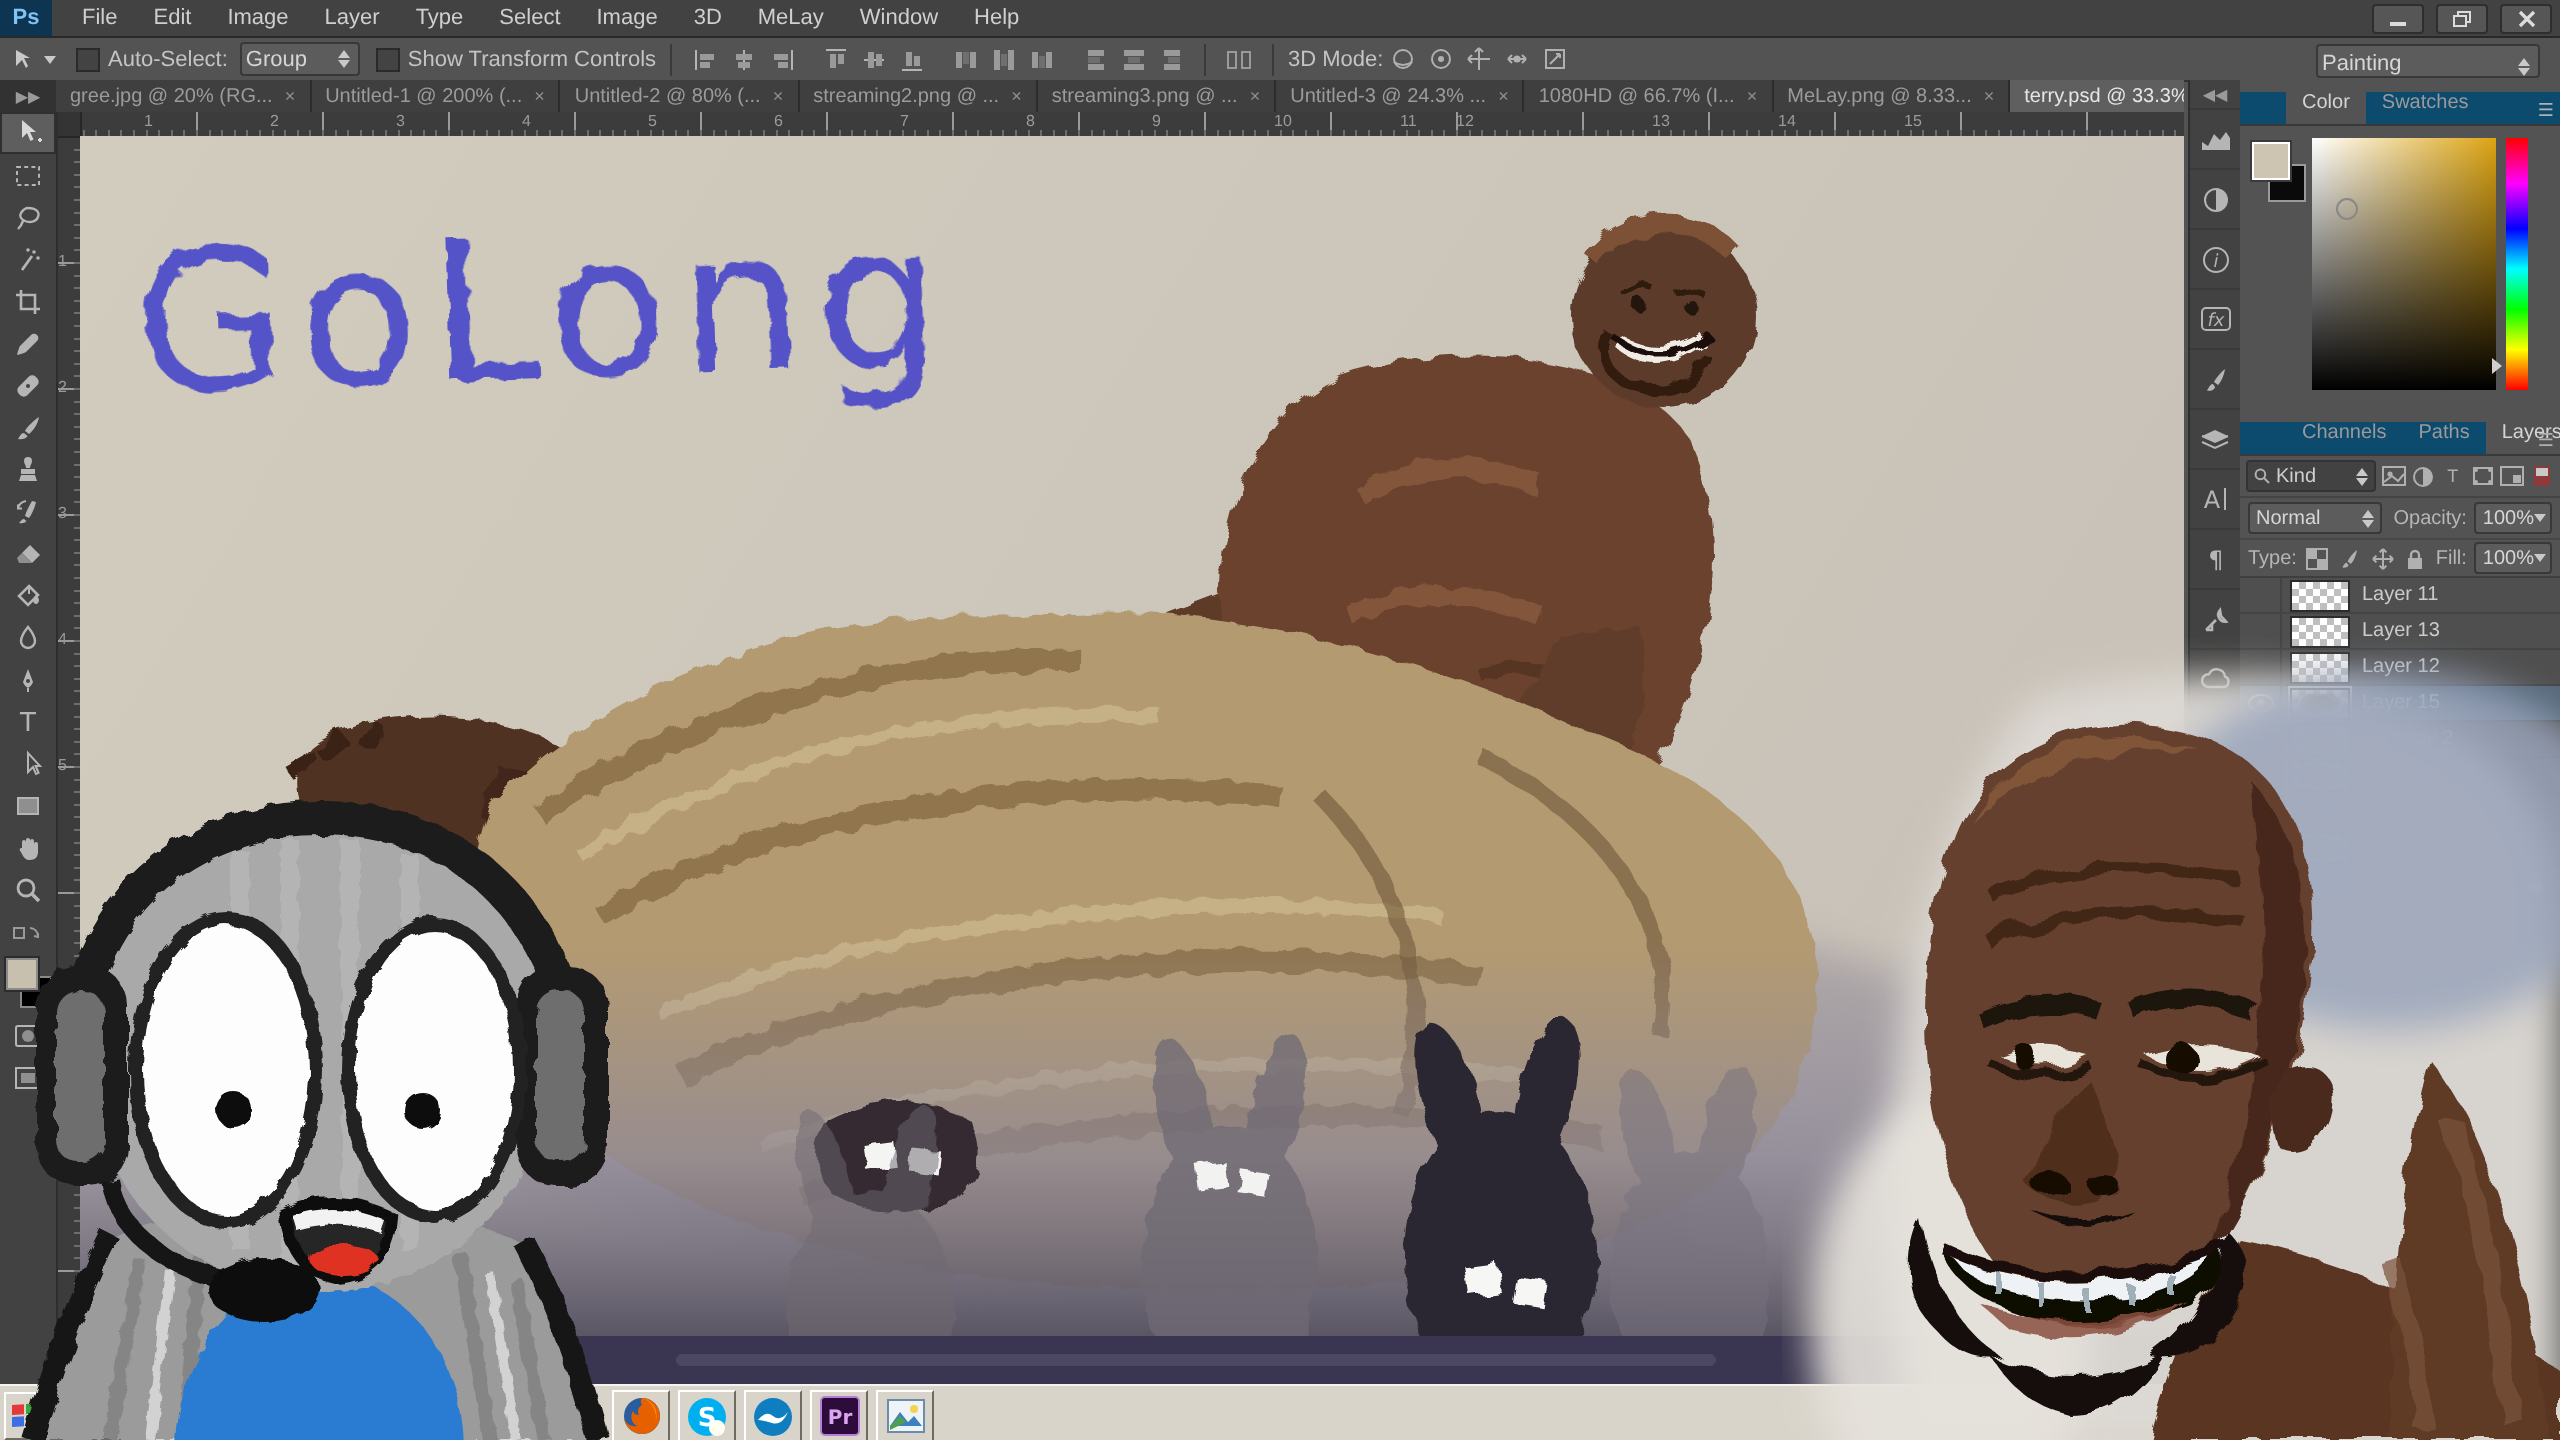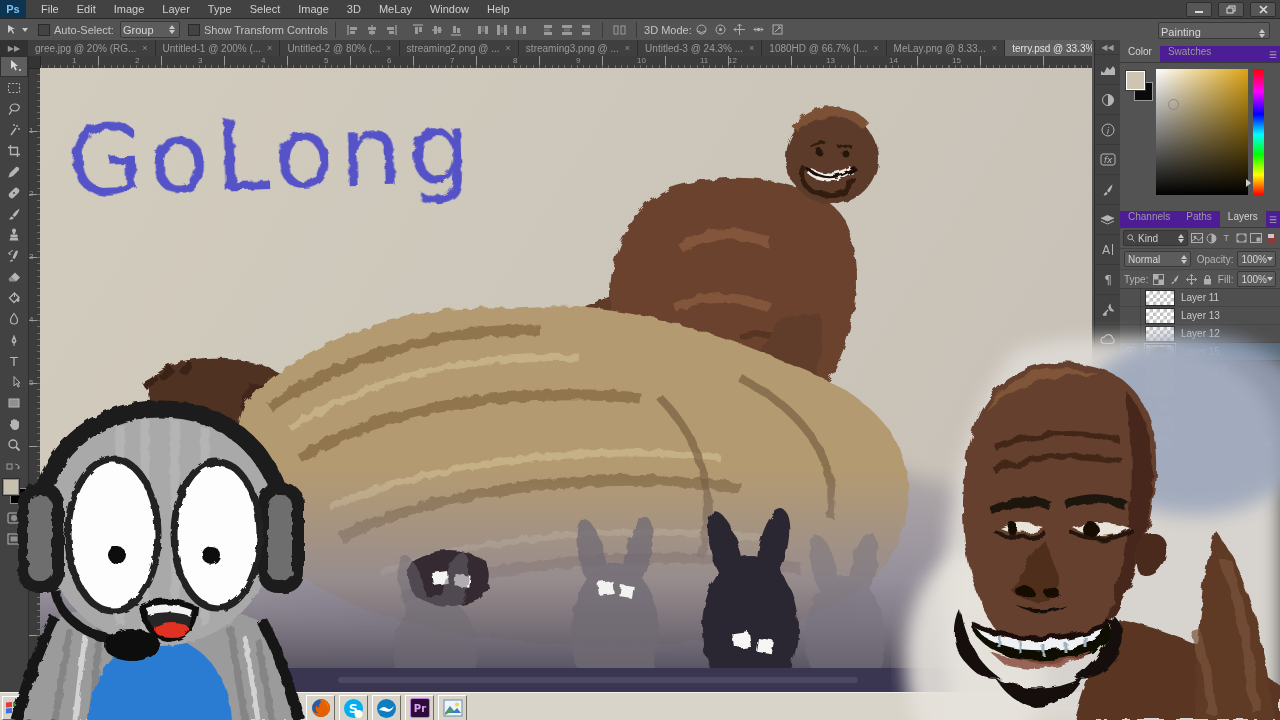--- a/index.html
+++ b/index.html
@@ -61,21 +61,21 @@
   
   .canvas{position:absolute;left:40px;top:68px;width:1052px;height:600px;background:#cfc8bb;overflow:hidden;}
   .hstrip{position:absolute;left:28px;top:668px;width:1064px;height:24px;background:#3a3550;}
   .hthumb{position:absolute;left:310px;top:9px;width:520px;height:6px;background:#4d4766;border-radius:3px;}
   .statuszoom{position:absolute;left:3px;top:6px;color:#b9b7c6;font-size:10px;}
   
   .dockstrip{position:absolute;left:1094px;top:40px;width:25px;height:680px;background:#424242;border-left:1px solid #2e2e2e;border-right:1px solid #2e2e2e;}
   .dico{width:25px;height:29px;display:flex;align-items:center;justify-content:center;border-bottom:1px solid #393939;color:#b5b5b5;}
   .dockhdr{height:14px;display:flex;align-items:center;justify-content:center;color:#9a9a9a;font-size:8px;border-bottom:1px solid #393939;}
   .panels{position:absolute;left:1120px;top:40px;width:160px;height:680px;background:#535353;}
-  .phdr{height:16px;background:#4c1d95;display:flex;align-items:flex-end;font-size:10px;color:#9a9a9a;border-bottom:1px solid #393939;position:relative;}
+  .phdr{height:16px;background:#0c4a6e;display:flex;align-items:flex-end;font-size:10px;color:#9a9a9a;border-bottom:1px solid #393939;position:relative;padding-left:23px;}
   .ptab{padding:2px 8px;height:14px;}
   .ptab.active{background:#535353;color:#d4d4d4;}
   .pmenu{position:absolute;right:4px;top:4px;color:#b0b0b0;font-size:9px;letter-spacing:-1px;}
   
   .colorbody{position:relative;height:140px;background:#535353;}
   .cfg{position:absolute;left:6px;top:8px;width:17px;height:17px;background:#cdc5b2;border:1px solid #fff;box-shadow:0 0 0 1px #3a3a3a;z-index:2;}
   .cbg{position:absolute;left:14px;top:19px;width:17px;height:17px;background:#0a0a0a;border:1px solid #9a9a9a;}
   .sbbox{position:absolute;left:36px;top:6px;width:92px;height:126px;
          background:linear-gradient(to bottom,rgba(0,0,0,0),#000),linear-gradient(to right,#ffffff,#dca413);}
   .sbmark{position:absolute;left:12px;top:30px;width:9px;height:9px;border:1.5px solid #888;border-radius:50%;}

